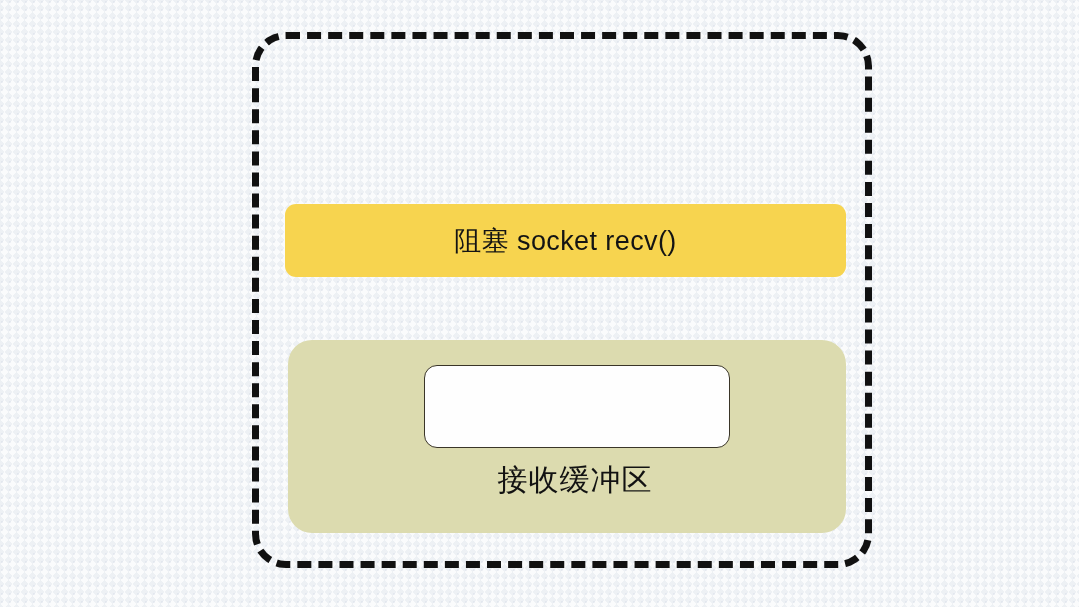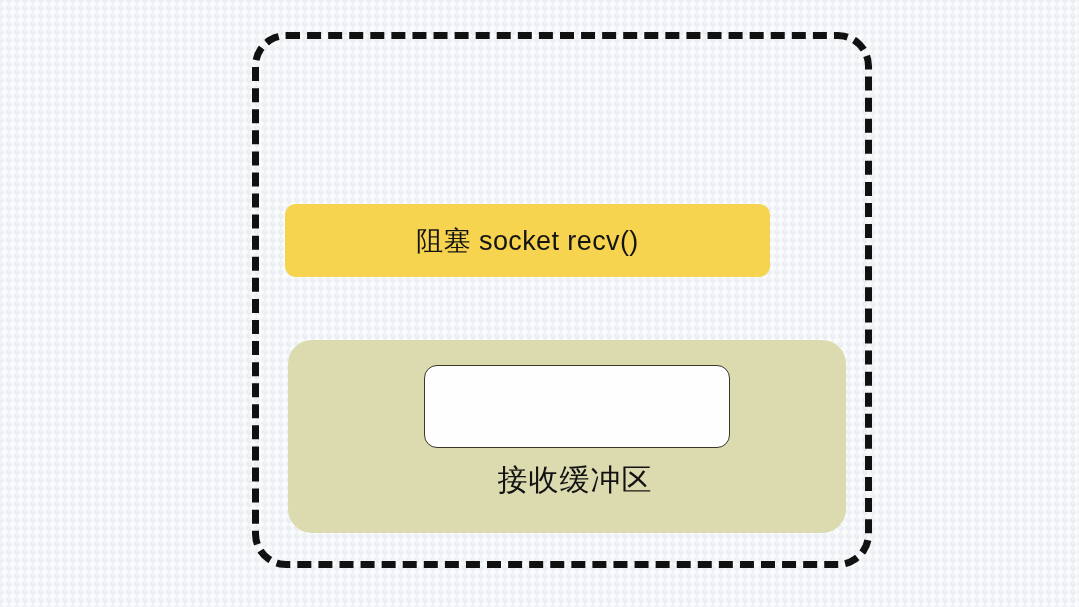--- a/index.html
+++ b/index.html
@@ -53,21 +53,21 @@
     width: 111px;
     height: 105px;
   }
   #func-icon svg { display: block; width: 111px; height: 105px; }
 
   
   #yellow-banner {
     position: absolute;
     left: 285px;
     top: 204px;
-    width: 485px;
+    width: 561px;
     height: 73px;
     background: #f7d44f;
     border-radius: 11px;
     display: flex;
     align-items: center;
     justify-content: center;
     box-sizing: border-box;
   }
   #yellow-banner-label {
     font-size: 27px;

